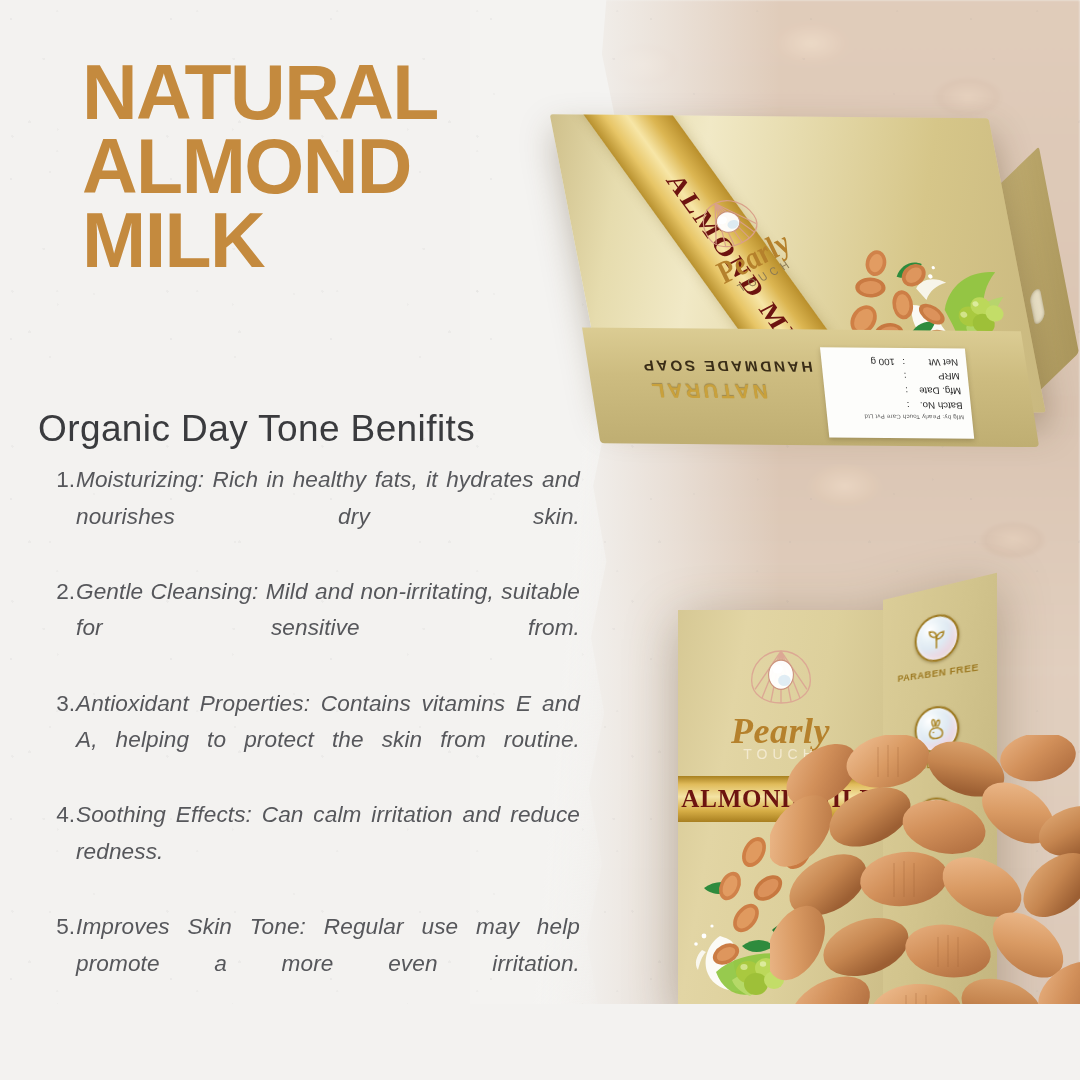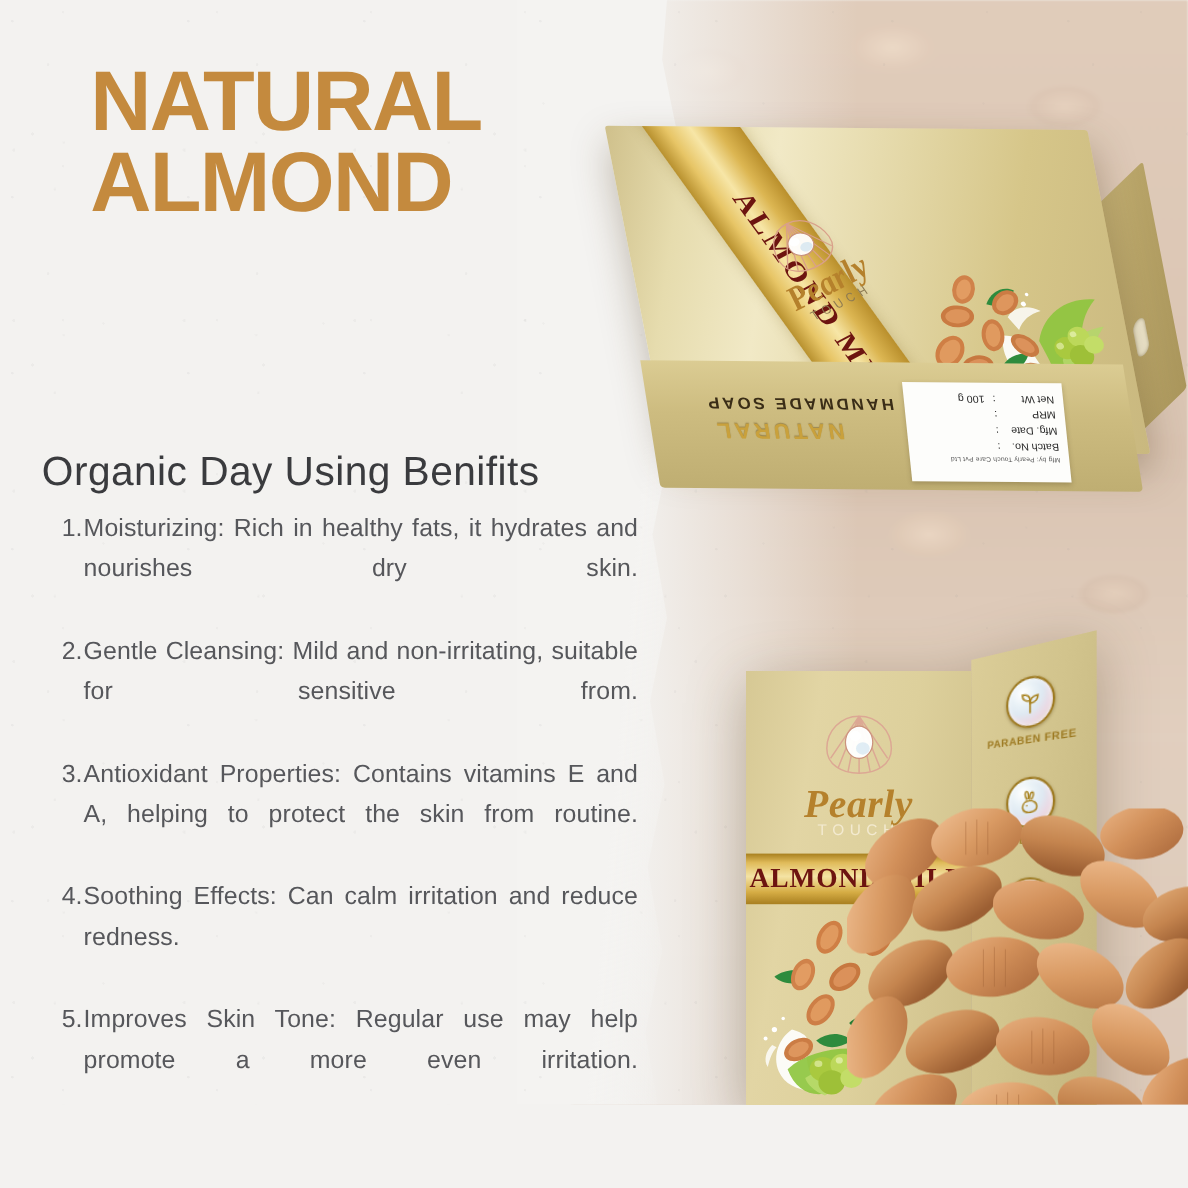--- a/index.html
+++ b/index.html
@@ -106,20 +106,21 @@
     width:26px;
     text-align:right;
     padding-right:1px;
     letter-spacing:0;
   }
   .benefit-txt {
     flex:1 1 auto;
     text-align:justify;
     text-justify:inter-word;
     letter-spacing:.1px;
+    font-style:italic;
   }
   .benefit-txt::after { content:""; display:inline-block; width:100%; }
 
   
   .cta {
     position:absolute; left:201px; top:1018px;
     width:207px; height:58px;
     background:#c4913f;
     border-radius:34px;
     color:#f6f1e8;
@@ -307,23 +308,24 @@
 <div id="poster">
 
   <div class="photo-bg"></div>
   <div class="photo-bg-fade"></div>
   <div class="torn-edge"></div>
   <div class="paper-tex"></div>
 
   <h1 class="headline">
     <span>NATURAL</span>
     <span>ALMOND</span>
+    <span>MILK</span>
   </h1>
 
-  <h2 class="subhead">Organic Day Using Benifits</h2>
+  <h2 class="subhead">Organic Day Tone Benifits</h2>
 
   <ol class="benefits">
     <li class="benefit-row">
       <span class="benefit-num">1.</span>
       <span class="benefit-txt">Moisturizing: Rich in healthy fats, it hydrates and nourishes dry skin.</span>
     </li>
     <li class="benefit-row">
       <span class="benefit-num">2.</span>
       <span class="benefit-txt">Gentle Cleansing: Mild and non-irritating, suitable for sensitive from.</span>
     </li>

